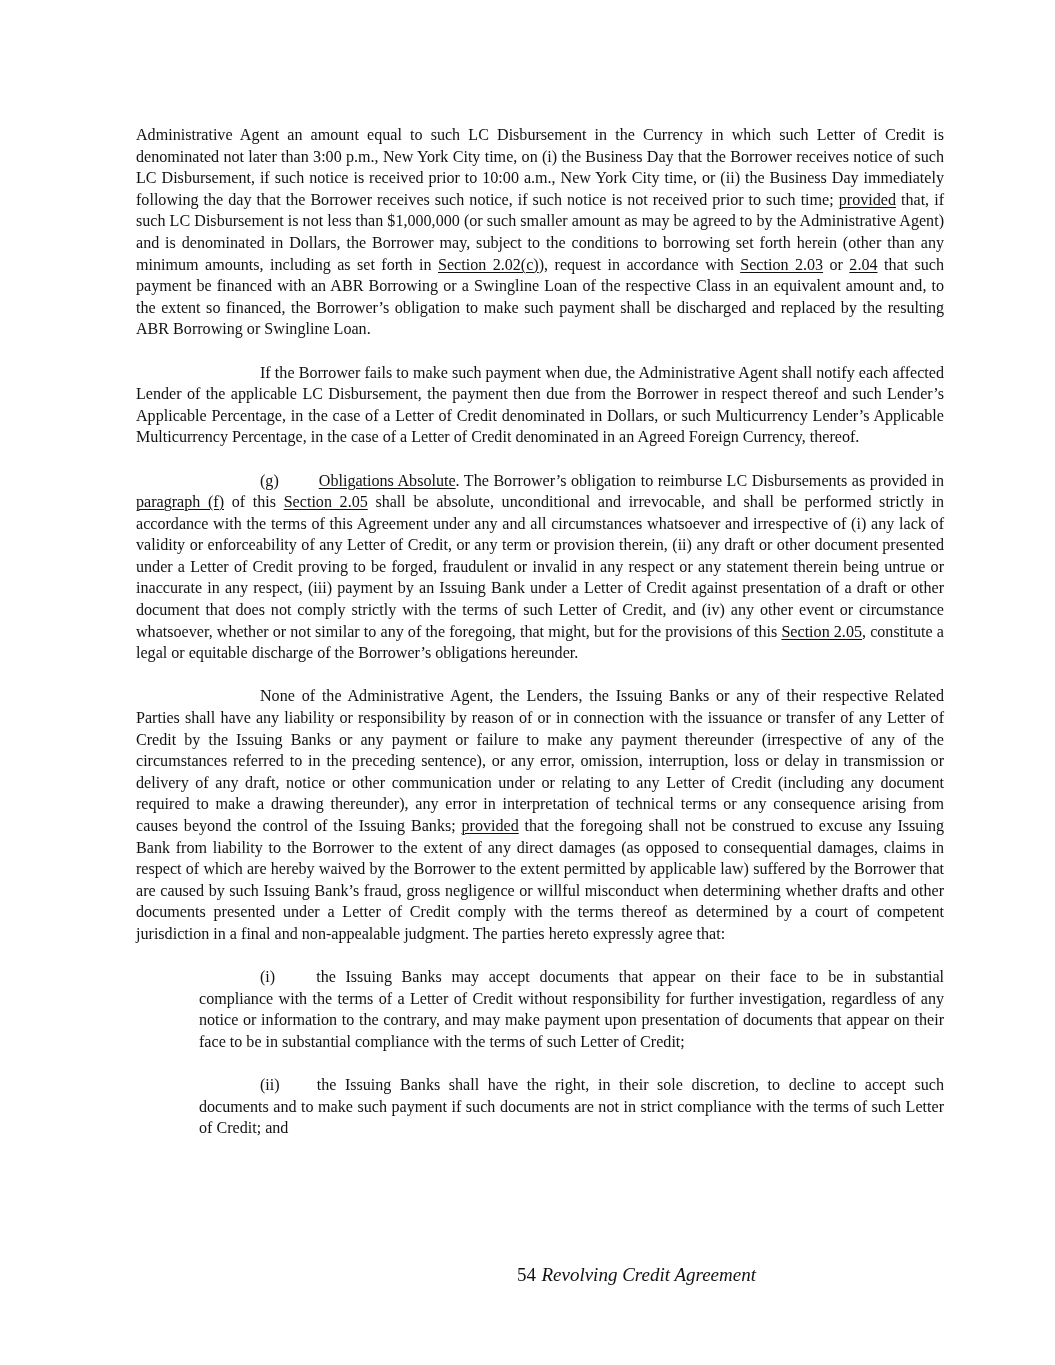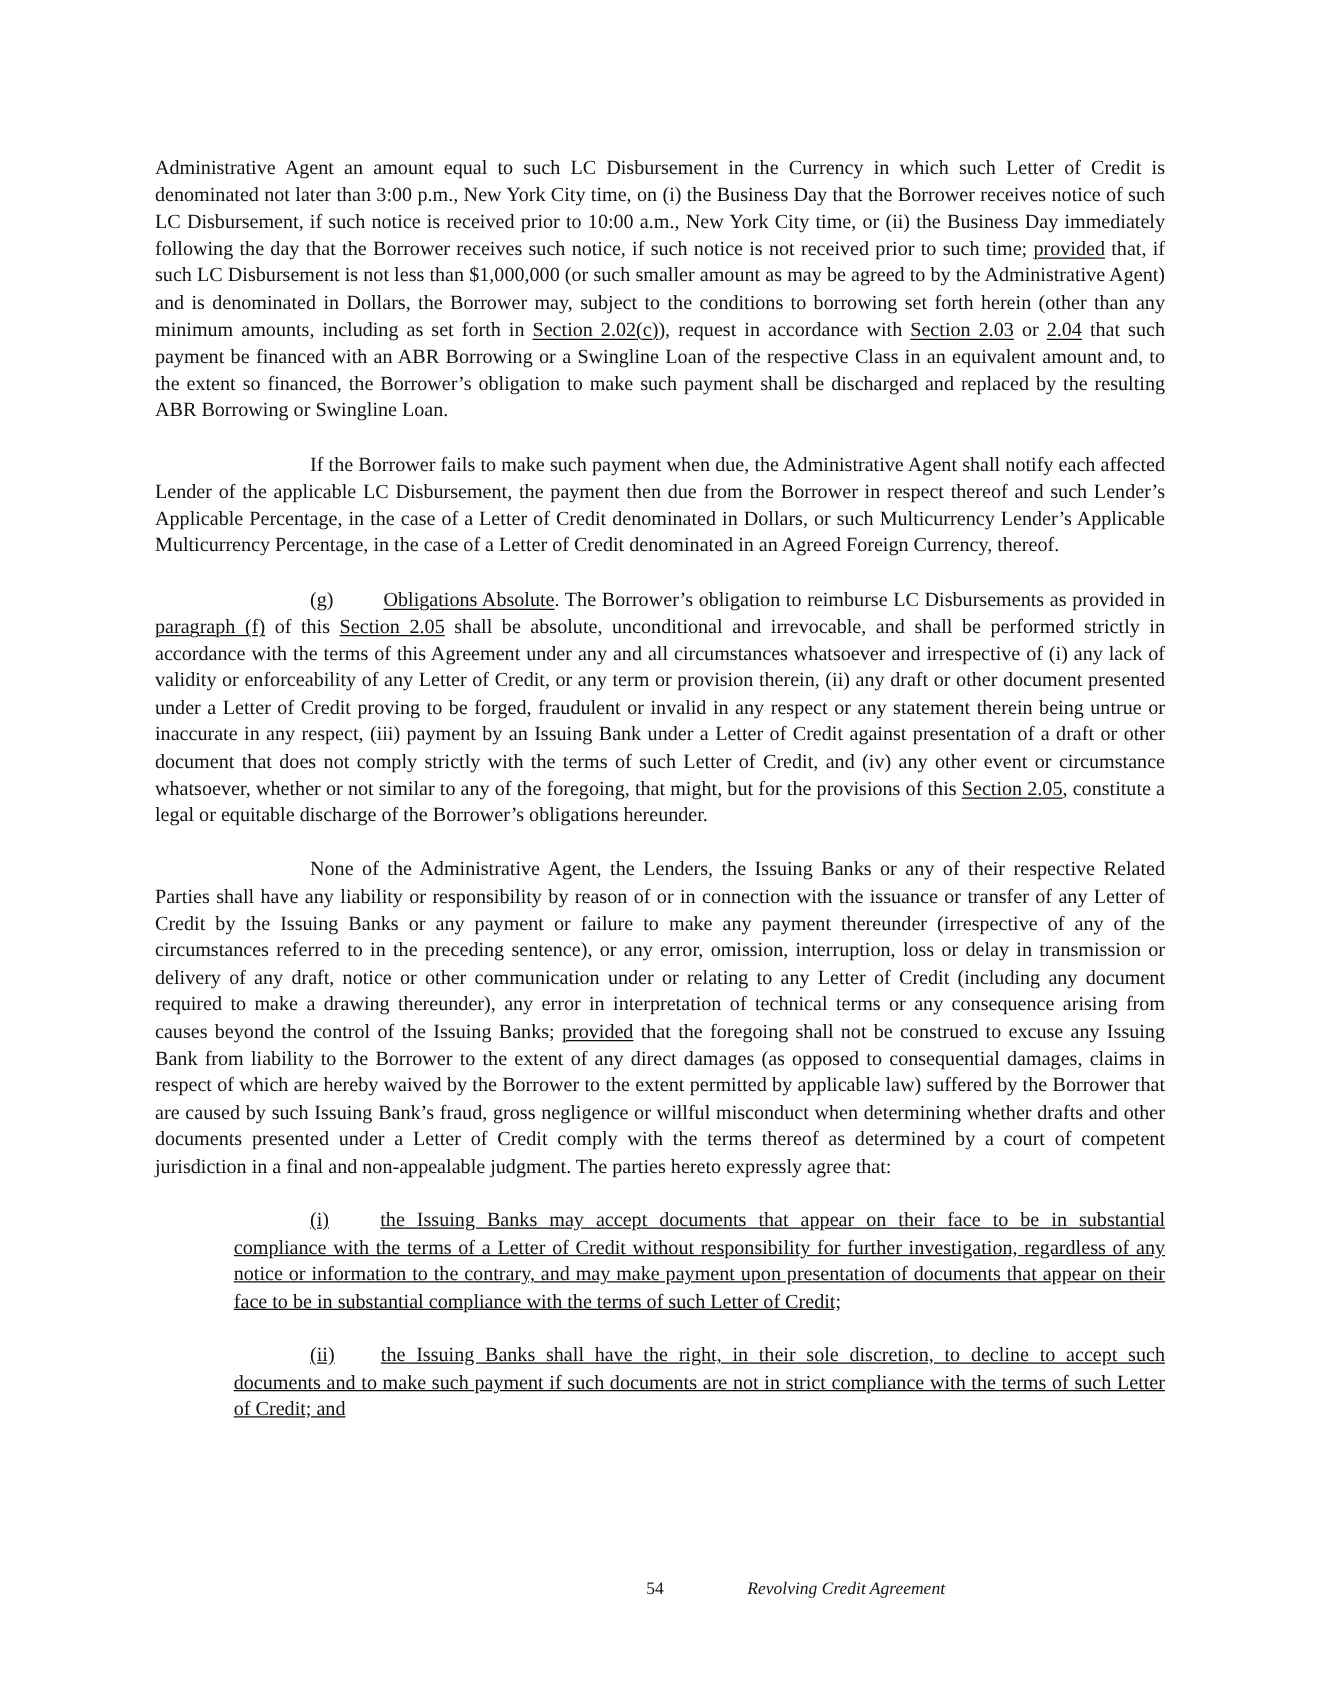--- a/index.html
+++ b/index.html
@@ -1,32 +1,32 @@
 <!DOCTYPE html>
 <html><head>
 <meta charset="utf-8">
 <style>
   html, body { margin: 0; padding: 0; background: #ffffff; }
   body { width: 1055px; height: 1365px; position: relative; overflow: hidden; }
   .page {
-    position: absolute; left: 124px; top: 124px; width: 808px;
+    position: absolute; left: 136px; top: 124px; width: 808px;
     font-family: "Liberation Serif", "DejaVu Serif", serif;
     font-size: 16.1px; line-height: 21.6px; color: #111;
     text-align: justify;
   }
   .page p { margin: 0; }
   .para { margin-bottom: 21.6px !important; }
   .indent-first { text-indent: 124px; }
-  .sub { margin-left: 63px !important; text-indent: 61px; text-decoration: underline; }
+  .sub { margin-left: 63px !important; text-indent: 61px; }
   .u { text-decoration: underline; text-underline-offset: 2px; text-decoration-thickness: 1px; }
   .tab-g { display: inline-block; width: 40px; }
   .tab-sub { display: inline-block; }
   .footer {
     position: absolute; top: 1264px; left: 0; width: 879px; height: 24px;
-    font-family: "Liberation Serif", "DejaVu Serif", serif; font-size: 14px; color: #111;
+    font-family: "Liberation Serif", "DejaVu Serif", serif; font-size: 19px; color: #111;
   }
   .footer .pn { position: absolute; left: 517px; top: 0; }
   .footer .title { position: absolute; right: 123px; top: 0; font-style: italic; }
 </style>
 </head>
 <body>
 
 <div class="page">
   <p class="para"><span>Administrative Agent an amount equal to such LC Disbursement in the Currency in which such Letter of Credit is denominated not later than 3:00 p.m., New York City time, on (i) the Business Day that the Borrower receives notice of such LC Disbursement, if such notice is received prior to 10:00 a.m., New York City time, or (ii) the Business Day immediately following the day that the Borrower receives such notice, if such notice is not received prior to such time; </span><span class="u">provided</span><span> that, if such LC Disbursement is not less than $1,000,000 (or such smaller amount as may be agreed to by the Administrative Agent) and is denominated in Dollars, the Borrower may, subject to the conditions to borrowing set forth herein (other than any minimum amounts, including as set forth in </span><span class="u">Section 2.02(c)</span><span>), request in accordance with </span><span class="u">Section 2.03</span><span> or </span><span class="u">2.04</span><span> that such payment be financed with an ABR Borrowing or a Swingline Loan of the respective Class in an equivalent amount and, to the extent so financed, the Borrower’s obligation to make such payment shall be discharged and replaced by the resulting ABR Borrowing or Swingline Loan.</span></p>
   <p class="para indent-first"><span>If the Borrower fails to make such payment when due, the Administrative Agent shall notify each affected Lender of the applicable LC Disbursement, the payment then due from the Borrower in respect thereof and such Lender’s Applicable Percentage, in the case of a Letter of Credit denominated in Dollars, or such Multicurrency Lender’s Applicable Multicurrency Percentage, in the case of a Letter of Credit denominated in an Agreed Foreign Currency, thereof.</span></p>

